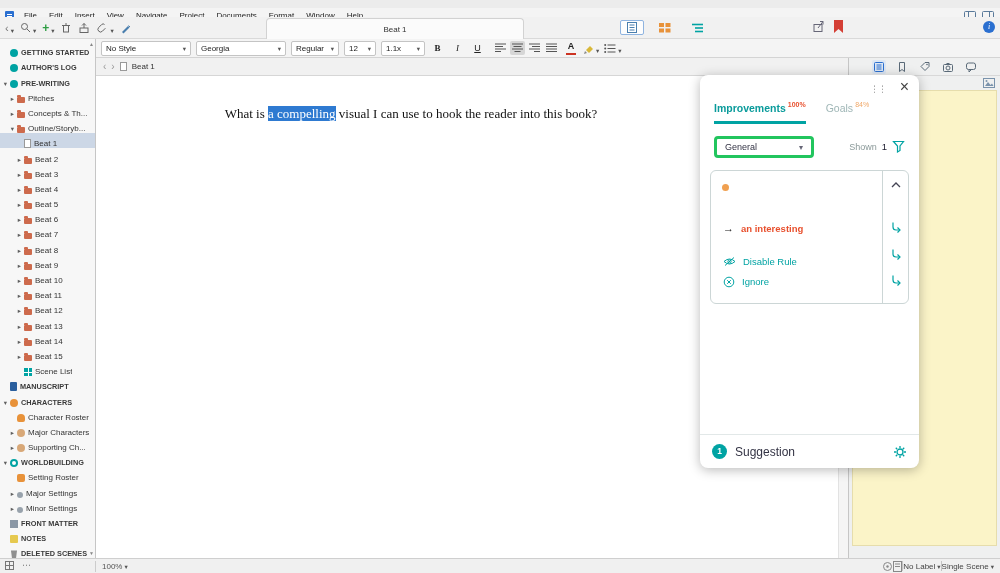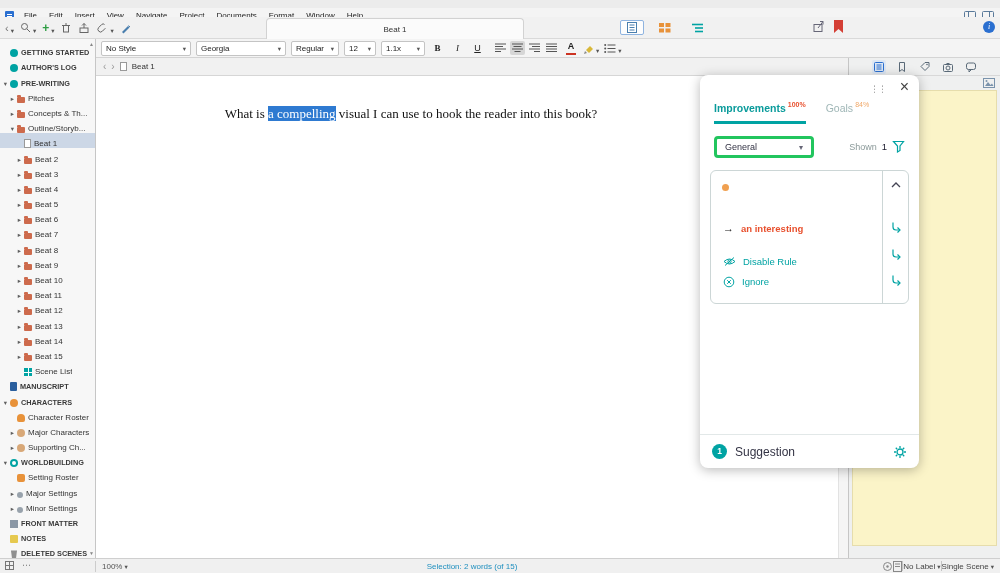--- a/index.html
+++ b/index.html
@@ -714,21 +714,20 @@
         <line x1="4.5" y1="0.5" x2="4.5" y2="8.5" stroke="#777"></line>
         <line x1="0.5" y1="4.5" x2="8.5" y2="4.5" stroke="#777"></line>
       </svg>
     <span class="sb-ellipsis">⋯</span>
   </div>
   <span class="sb-vdiv" style="left:95px;"></span>
   <div class="sb-zoom">
       <span>100%</span>
       <span class="dd"></span>
     </div>
-  <div class="sb-selinfo">Selection: 2 words (of 15)</div>
   <div class="sb-right">
     <svg width="11" height="11">
         <circle cx="5.5" cy="5.5" r="4" fill="none" stroke="#888"></circle>
         <circle cx="5.5" cy="5.5" r="1.2" fill="#888"></circle>
       </svg>
     <svg width="9" height="11">
         <rect x="0.5" y="0.5" width="8" height="10" fill="none" stroke="#888"></rect>
         <line x1="2" y1="3" x2="7" y2="3" stroke="#888"></line>
         <line x1="2" y1="5.5" x2="7" y2="5.5" stroke="#888"></line>
       </svg>

